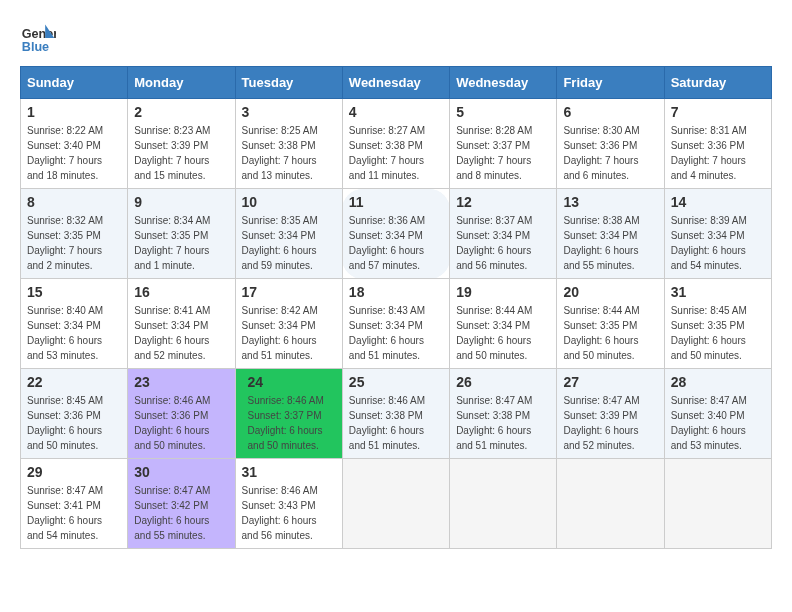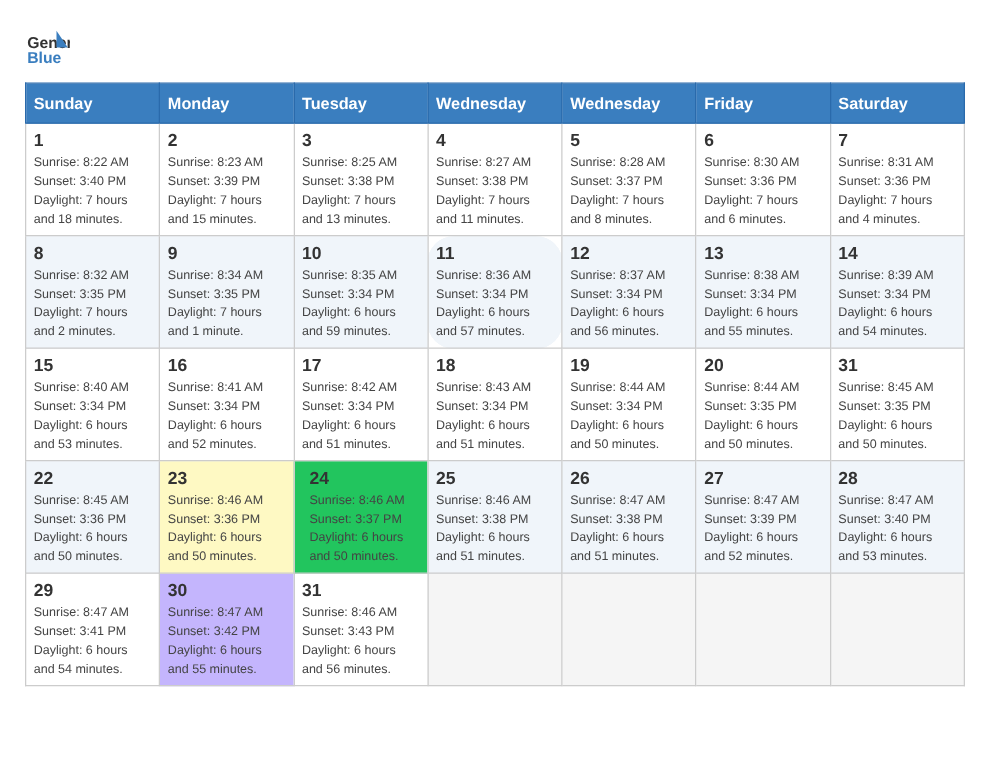--- a/index.html
+++ b/index.html
@@ -201,21 +201,21 @@
         <td style="background: rgb(255, 255, 255);">
           <span class="day-number">31</span>
           <div class="day-info">Sunrise: 8:45 AM<br>Sunset: 3:35 PM<br>Daylight: 6 hours and 50 minutes.</div>
         </td>
       </tr>
       <tr style="background: rgb(240, 244, 248);">
         <td style="background: rgb(240, 245, 250);">
           <span class="day-number">22</span>
           <div class="day-info">Sunrise: 8:45 AM<br>Sunset: 3:36 PM<br>Daylight: 6 hours and 50 minutes.</div>
         </td>
-        <td style="background: #fef9c3; margin-left: 32px;">
+        <td style="background: #c4b5fd; margin-left: 32px;">
           <span class="day-number">23</span>
           <div class="day-info">Sunrise: 8:46 AM<br>Sunset: 3:36 PM<br>Daylight: 6 hours and 50 minutes.</div>
         </td>
         <td style="background: #22c55e; padding-left: 12px;">
           <span class="day-number">24</span>
           <div class="day-info">Sunrise: 8:46 AM<br>Sunset: 3:37 PM<br>Daylight: 6 hours and 50 minutes.</div>
         </td>
         <td style="background: rgb(240, 245, 250);">
           <span class="day-number">25</span>
           <div class="day-info">Sunrise: 8:46 AM<br>Sunset: 3:38 PM<br>Daylight: 6 hours and 51 minutes.</div>

